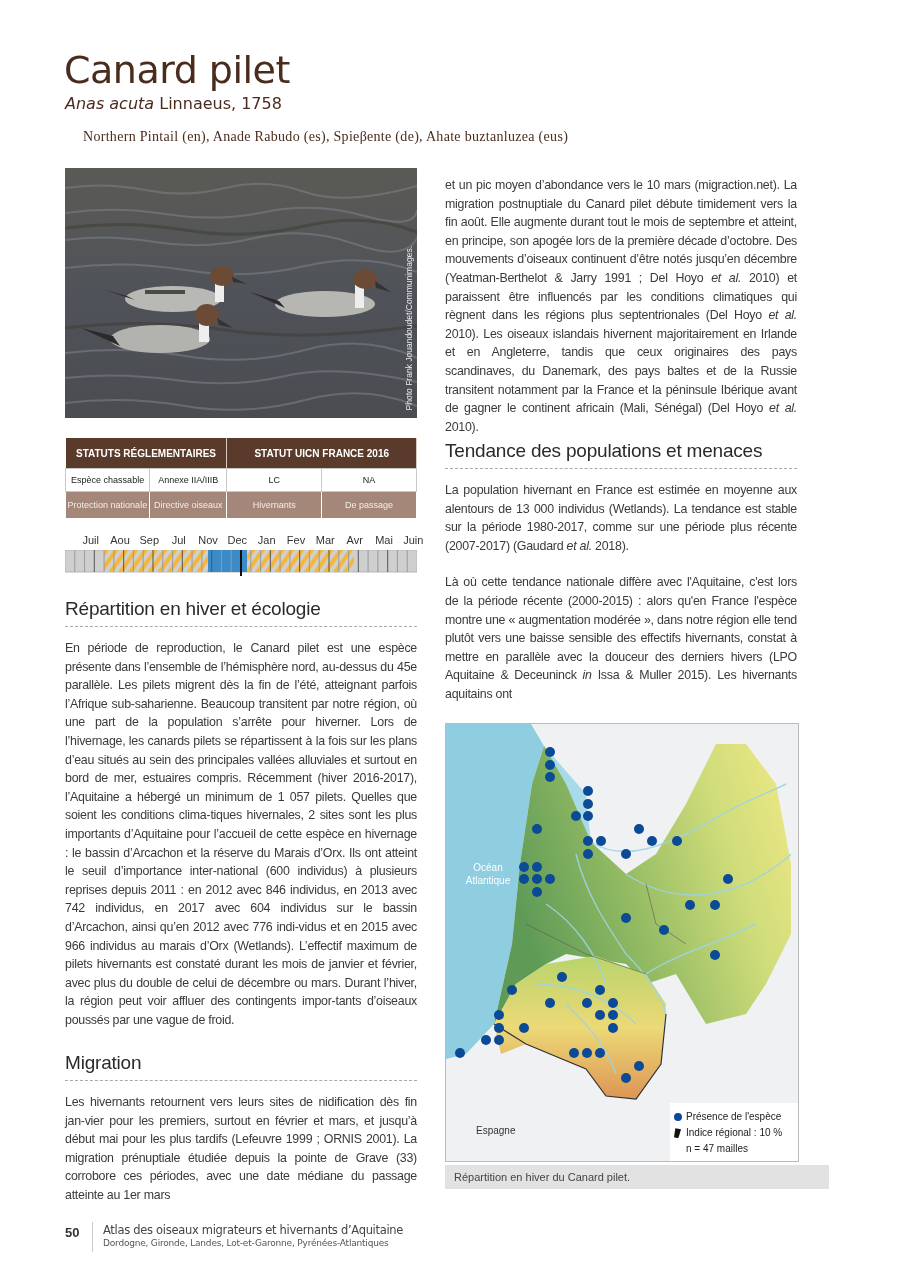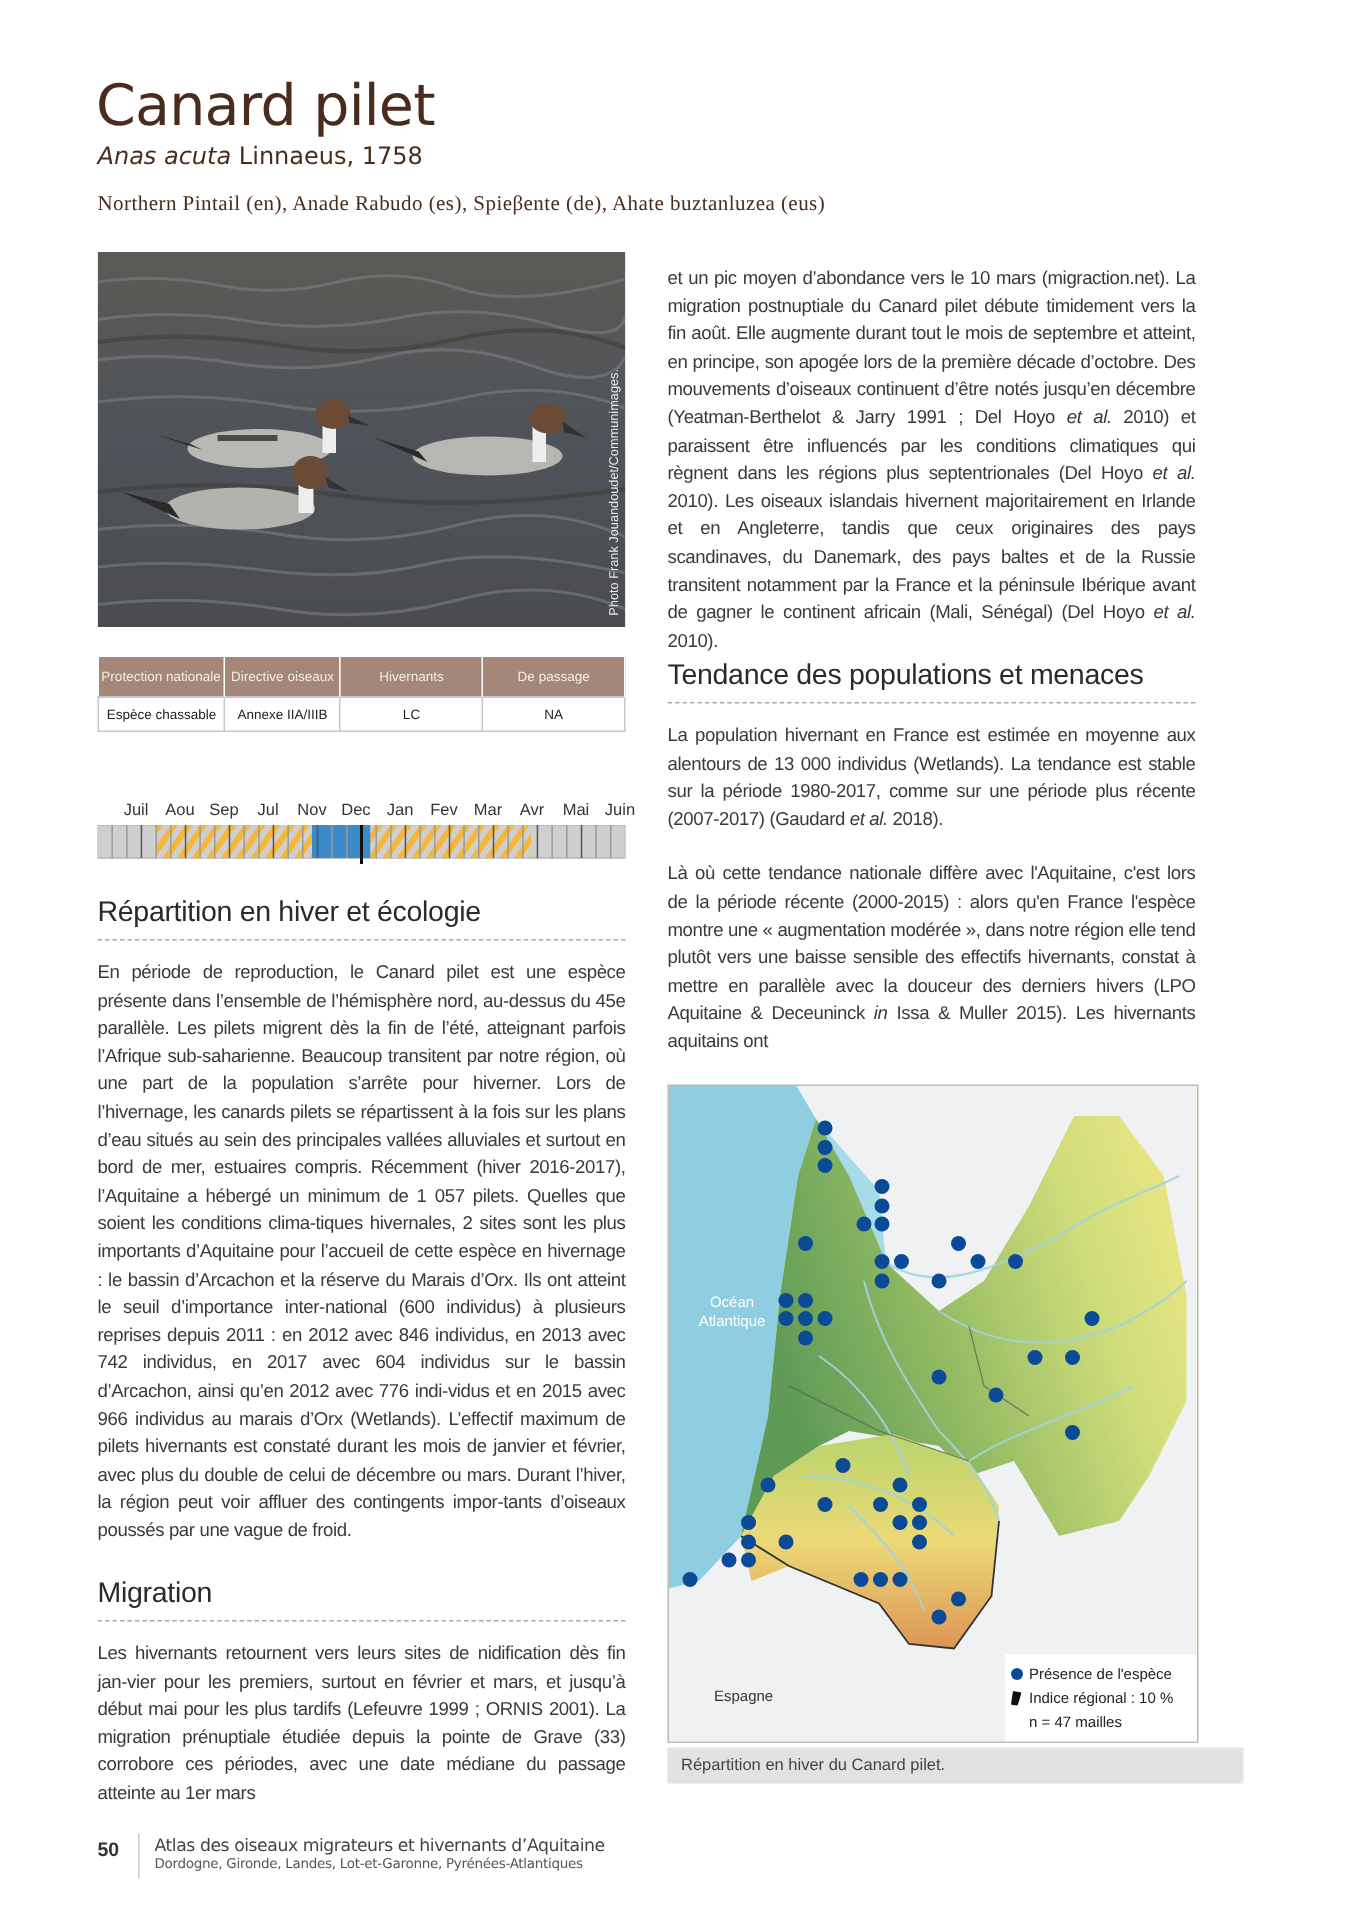--- a/index.html
+++ b/index.html
@@ -4,21 +4,21 @@
 <style>
   html, body { margin: 0; padding: 0; }
   body {
     width: 905px; height: 1280px; background: #ffffff; position: relative; overflow: hidden;
     font-family: "Liberation Sans", sans-serif; color: #3a3a3a;
   }
   .abs { position: absolute; }
   .title { left: 64px; top: 48px; font-size: 38px; color: #4a2c1e; font-family: "DejaVu Sans", sans-serif; letter-spacing: -0.5px; margin:0; font-weight: normal;}
   .sci { left: 65px; top: 94px; font-size: 16px; color: #4a2c1e; font-family: "DejaVu Sans", sans-serif; }
   .sci i { font-style: italic; }
-  .vern { left: 65px; top: 129px; font-size: 14px; color: #4a2c1e; font-family: "Liberation Serif", serif; letter-spacing: 0.3px;}
+  .vern { left: 83px; top: 129px; font-size: 14px; color: #4a2c1e; font-family: "Liberation Serif", serif; letter-spacing: 0.3px;}
 
   .photo { left: 65px; top: 168px; width: 352px; height: 250px; overflow: hidden; }
   .photo svg { display: block; }
   .credit { position: absolute; right: 3px; bottom: 8px; writing-mode: vertical-rl; transform: rotate(180deg); font-size: 8.5px; color: #e8e8e8; }
 
   table.status { position: absolute; left: 65px; top: 438px; width: 352px; border-collapse: collapse; font-size: 9px; text-align: center; }
   table.status th { background: #5a3a2a; color: #fff; font-weight: bold; height: 28px; font-size: 10px; border-right: 1px solid #d9c9bf;}
   table.status td.sub { background: #a48778; color: #f3ece8; height: 24px; border-right: 1px solid #fff; }
   table.status td.val { height: 20px; border: 1px solid #c8c8c8; color: #222; }
 
@@ -95,31 +95,35 @@
       <rect x="134" y="150" width="10" height="24" fill="#eee"></rect>
       <ellipse cx="142" cy="147" rx="12" ry="11" fill="#6b4a36"></ellipse>
       <path d="M152 150 L168 160 L154 157 Z" fill="#333"></path>
     </g>
   </svg>
   <div class="credit">Photo Frank Jouandoudet/Communimages.</div>
 </div>
 
 <table class="status">
   <tbody>
-  <tr>
-    <td class="sub" style="width:24%">Protection nationale</td>
-    <td class="sub" style="width:22%">Directive oiseaux</td>
-    <td class="sub" style="width:27%">Hivernants</td>
-    <td class="sub" style="width:27%">De passage</td>
+      <tr>
+    <th colspan="2">STATUTS RÉGLEMENTAIRES</th>
+    <th colspan="2">STATUT UICN FRANCE 2016</th>
   </tr>
   <tr>
     <td class="val">Espèce chassable</td>
     <td class="val">Annexe IIA/IIIB</td>
     <td class="val">LC</td>
     <td class="val">NA</td>
+  </tr>
+  <tr>
+    <td class="sub" style="width:24%">Protection nationale</td>
+    <td class="sub" style="width:22%">Directive oiseaux</td>
+    <td class="sub" style="width:27%">Hivernants</td>
+    <td class="sub" style="width:27%">De passage</td>
   </tr>
 </tbody>
   </table>
 
 <div class="abs cal">
   <div class="cal-labels">
     <span style="left:14.7px">Juil</span>
     <span style="left:44px">Aou</span>
     <span style="left:73.3px">Sep</span>
     <span style="left:102.7px">Jul</span>

